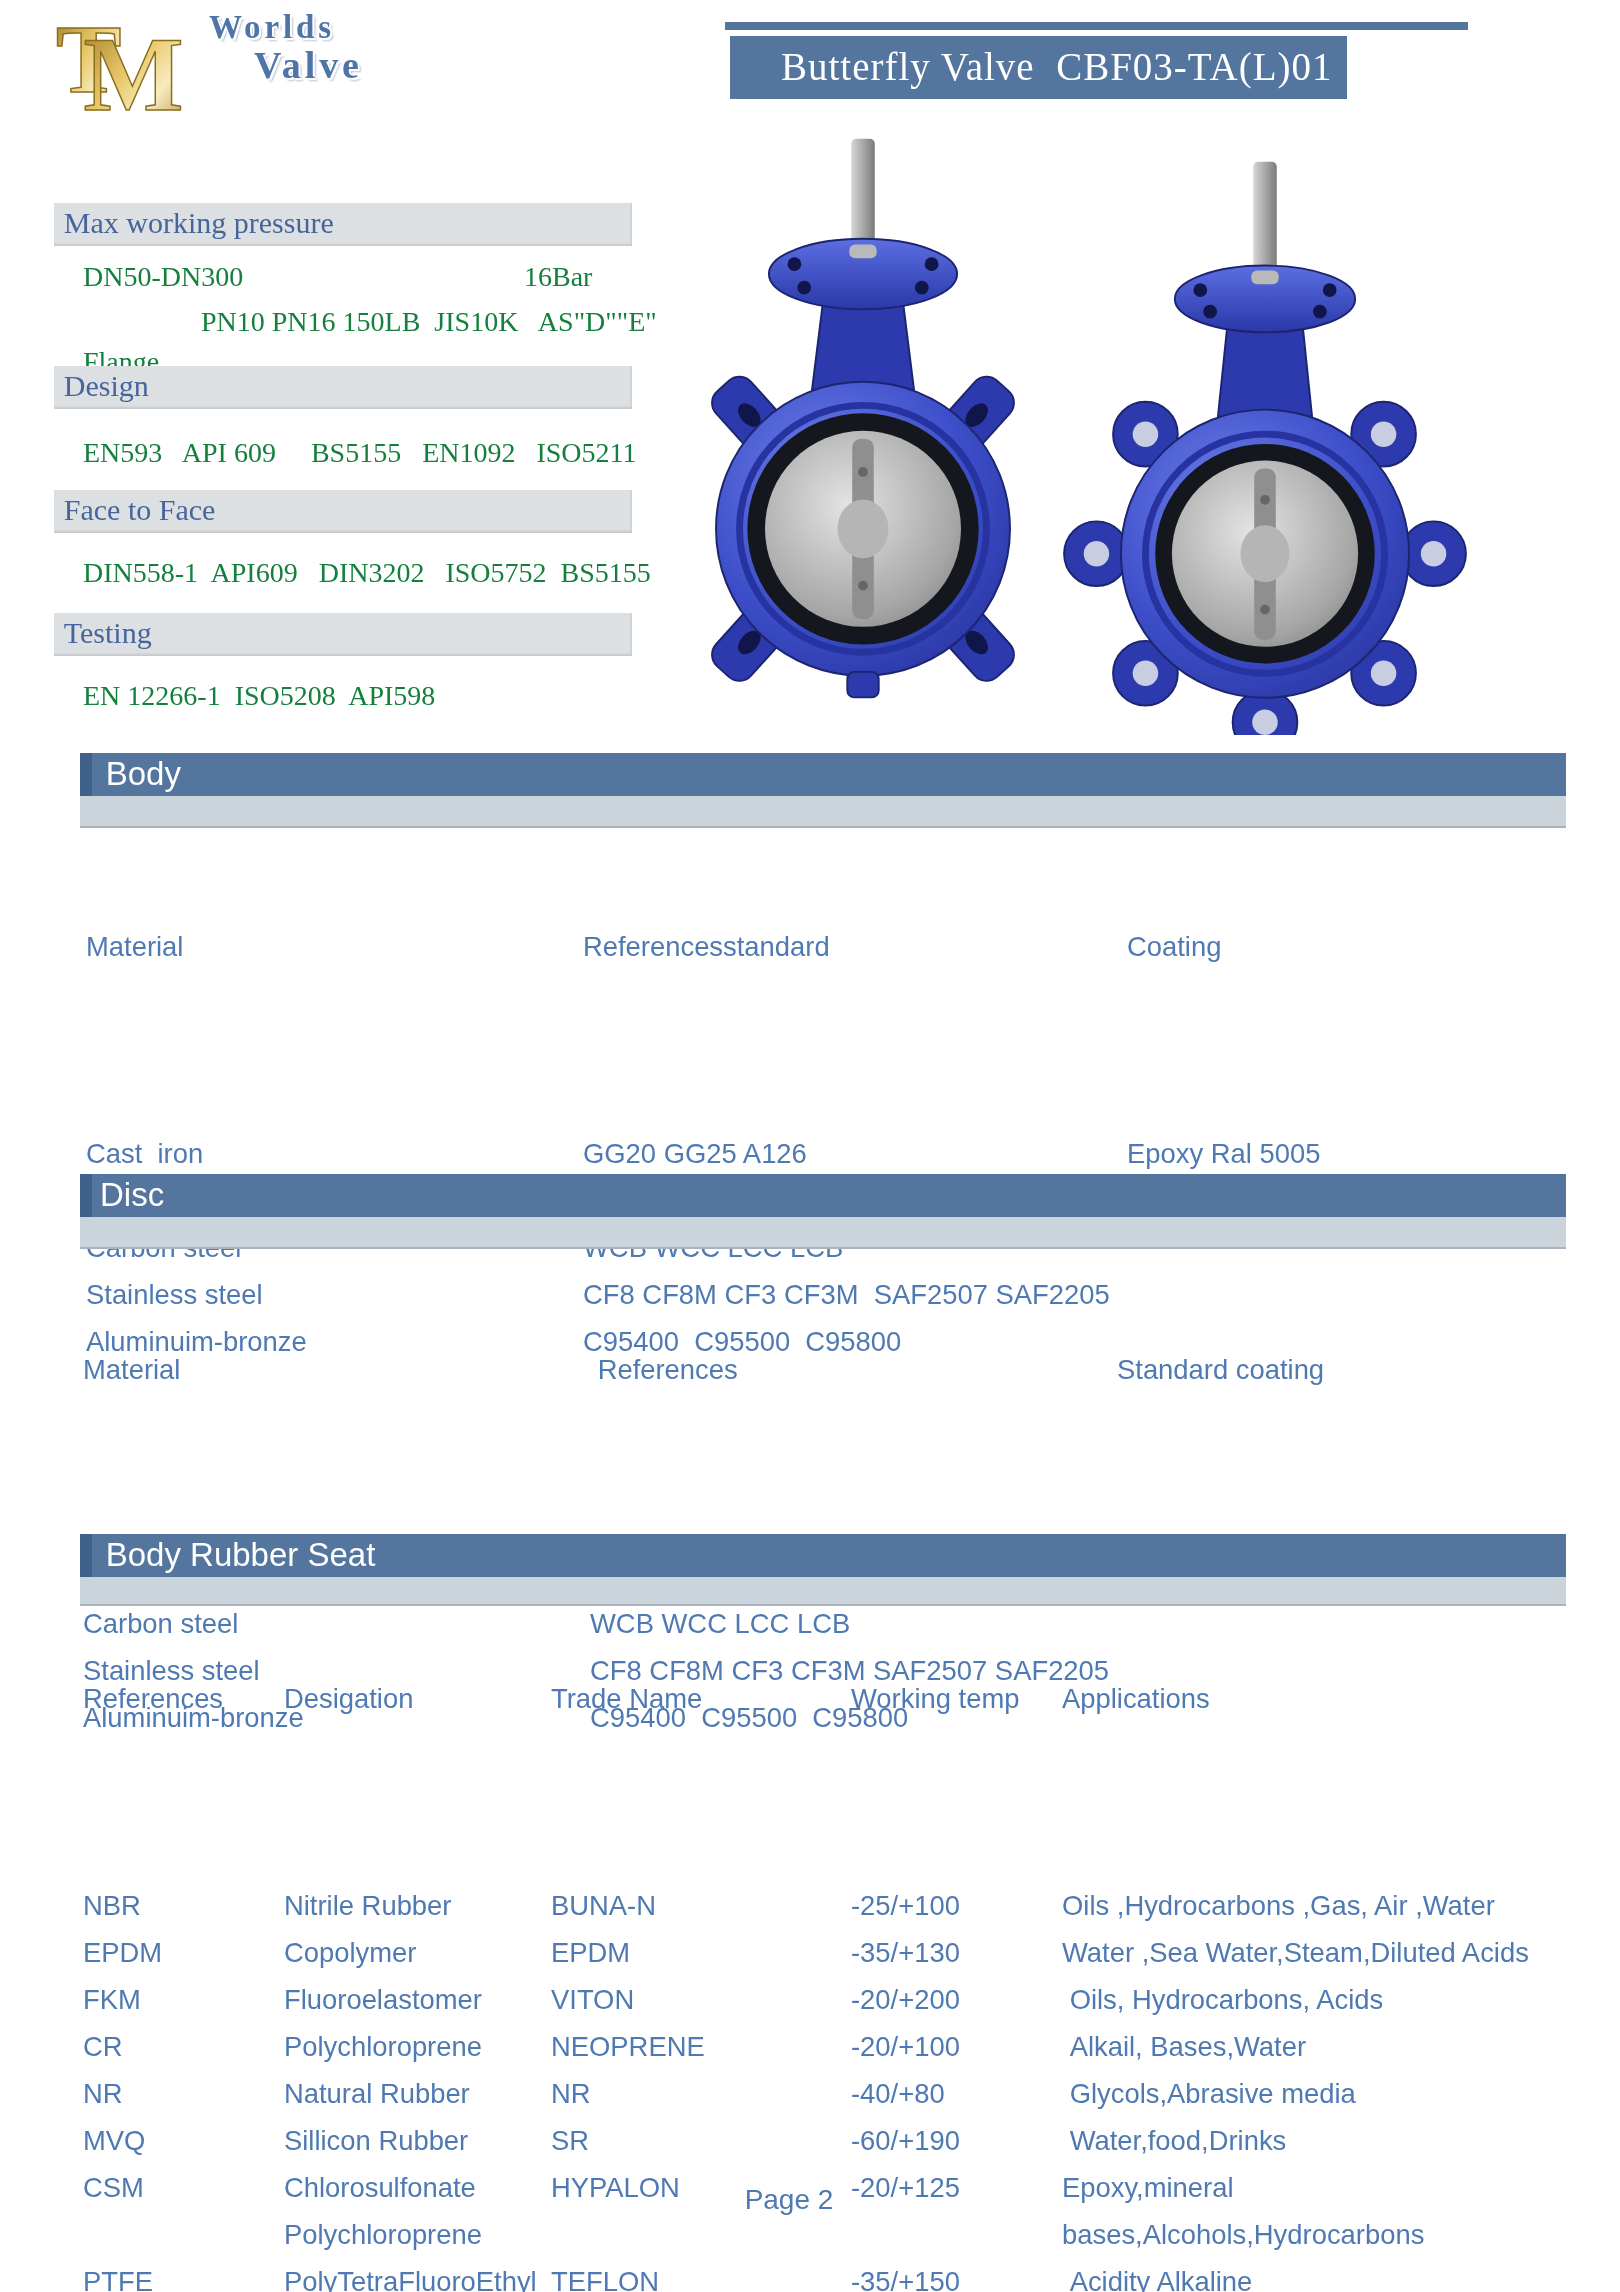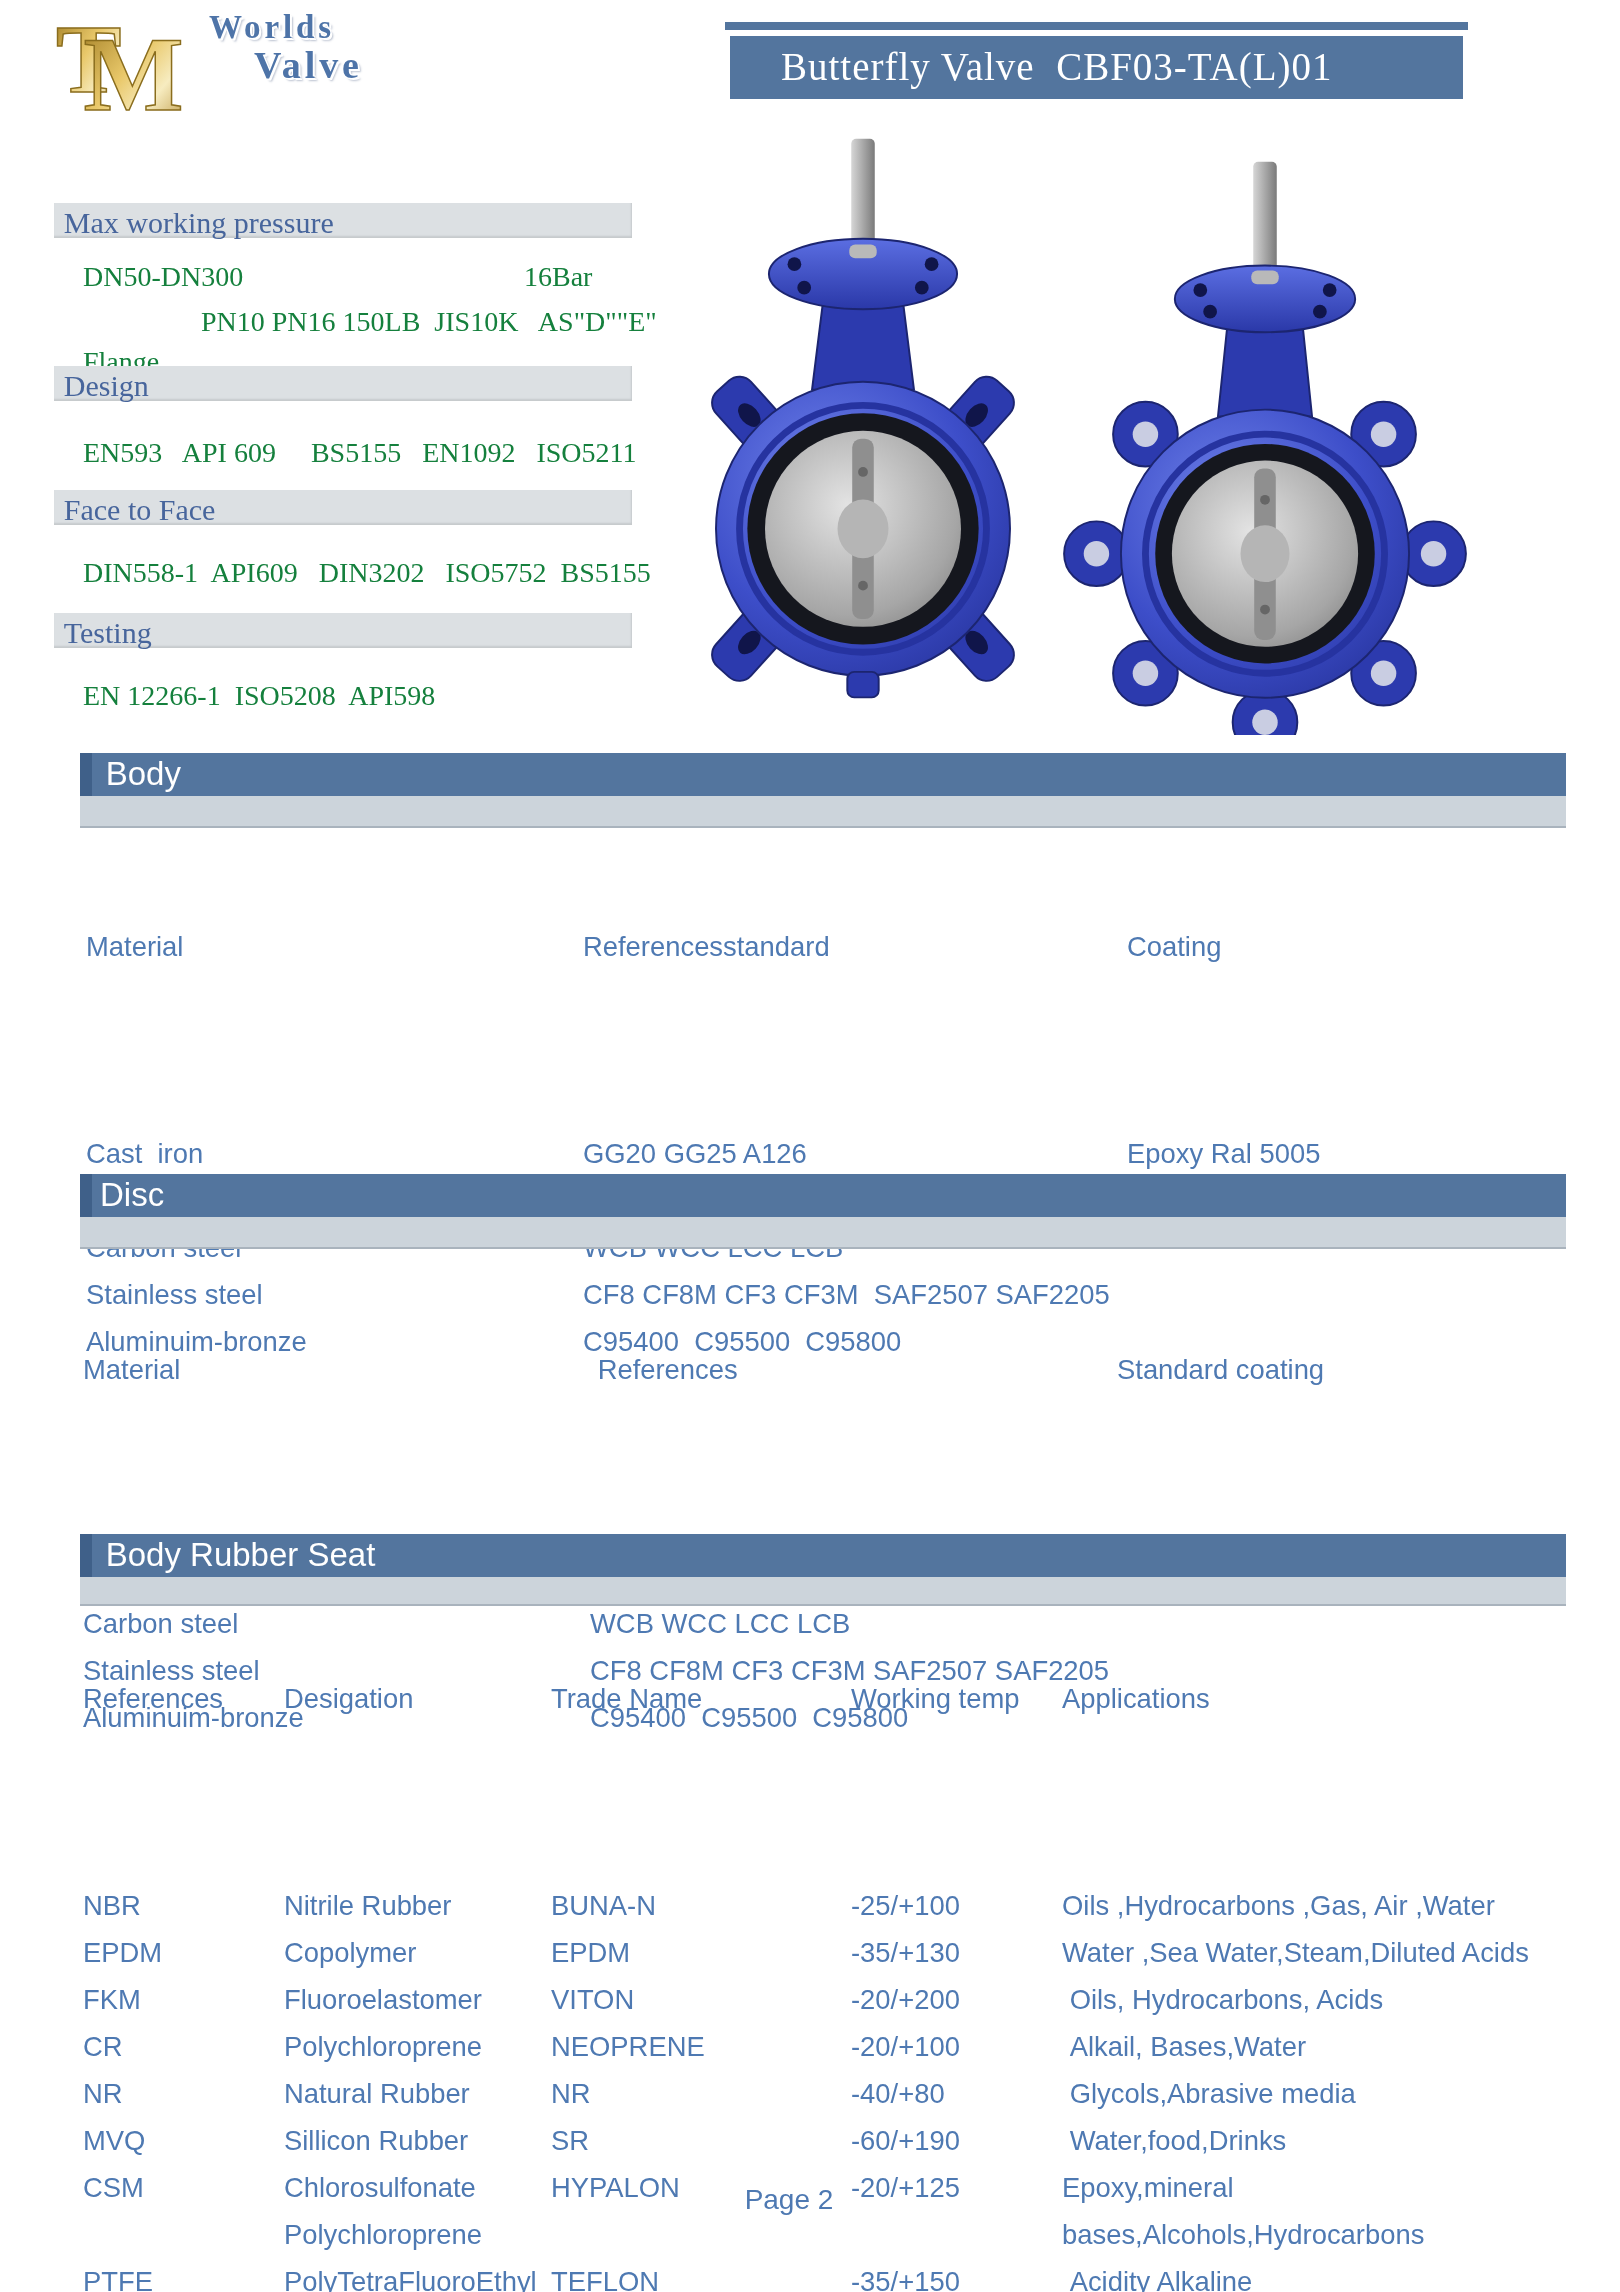--- a/index.html
+++ b/index.html
@@ -34,28 +34,28 @@
   .logo-text{position:absolute;left:155px;top:2px;
     font-family:"Liberation Serif",serif;font-weight:bold;color:#4e74a8;
     letter-spacing:3.9px;line-height:1.06;
     text-shadow:2px 2px 0 #ffffff,-1px -1px 0 #ffffff,1px -1px 0 #ffffff,-1px 1px 0 #ffffff,2.9px 2.9px 2px rgba(60,80,120,.35);}
   .logo-line1{font-size:33px;}
   .logo-line2{font-size:38px;padding-left:45px;}
 
   
   .title-thin{position:absolute;left:725px;top:21.6px;width:743px;height:8.8px;background:#53759e;}
   .title-bar{
-    position:absolute;left:730px;top:36px;width:733px;height:63px;background:#53759e;
+    position:absolute;left:730px;top:36px;width:617px;height:63px;background:#53759e;
     color:#ffffff;font-size:39px;line-height:62px;padding-left:51px;box-sizing:border-box;
     letter-spacing:1px;white-space:pre;
   }
 
   
   .spec-bar{
-    position:absolute;left:54px;width:578px;height:35px;background:#dce0e3;
+    position:absolute;left:54px;width:578px;height:43px;background:#dce0e3;
     color:#47659c;font-size:30px;line-height:40px;padding-left:9.8px;box-sizing:border-box;
     box-shadow:inset -1px -2px 2px rgba(0,0,0,.10);
   }
   .spec-text{
     position:absolute;color:#15803d;font-size:28px;white-space:pre;
   }
 
   
   .blue-bar{
     position:absolute;left:80px;width:1486px;height:43px;background:#53759e;

